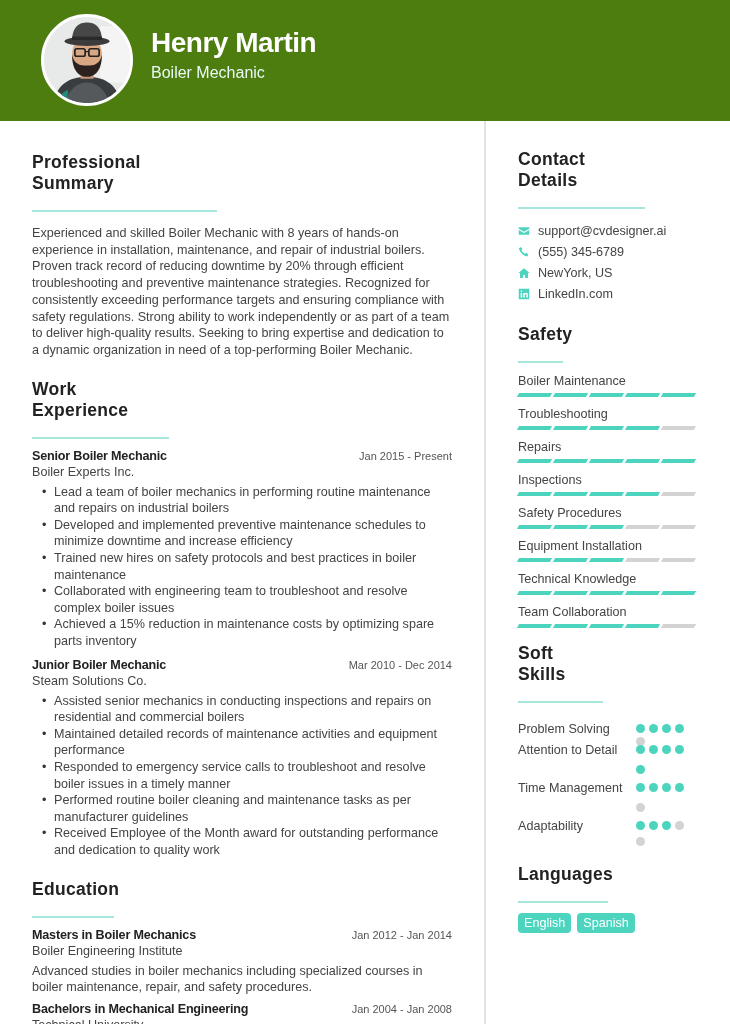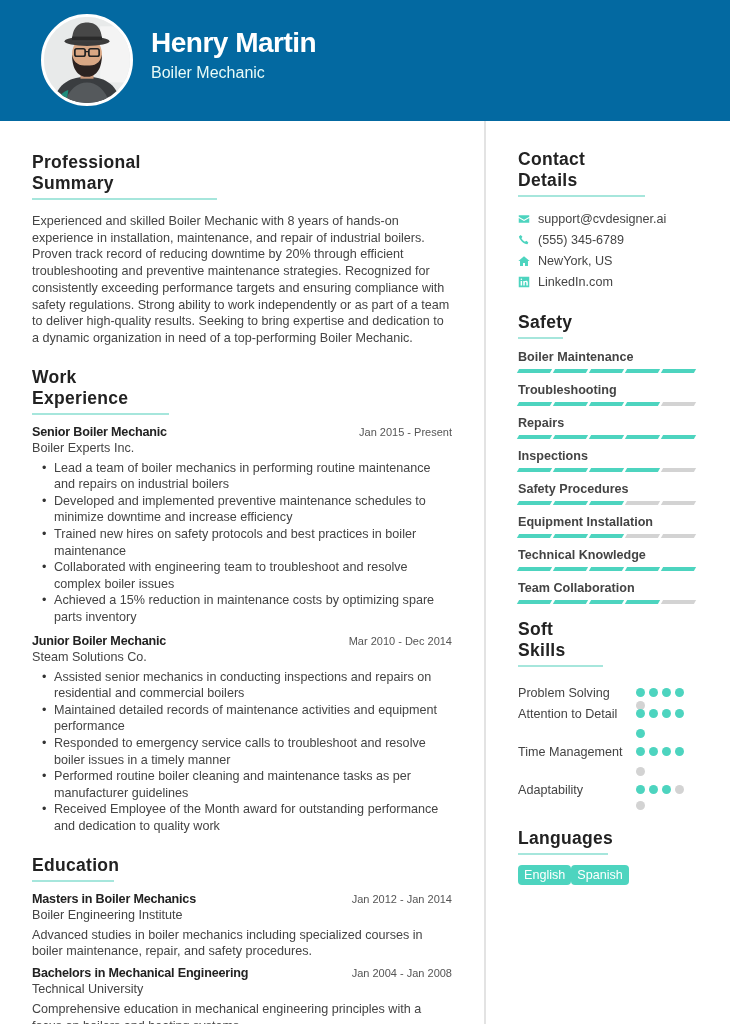--- a/index.html
+++ b/index.html
@@ -1,30 +1,30 @@
 <!DOCTYPE html>
 <html><head>
 <meta charset="utf-8">
 <style>
   * { box-sizing: border-box; margin: 0; padding: 0; }
   html, body { width: 730px; height: 1024px; overflow: hidden; background: #ffffff; }
   body { font-family: "Liberation Sans", "DejaVu Sans", sans-serif; color: #333; position: relative; }
 
-  .header { position: absolute; left: 0; top: 0; width: 730px; height: 121px; background: #0369a1; }
+  .header { position: absolute; left: 0; top: 0; width: 730px; height: 121px; background: #4d7c0f; }
   .avatar { position: absolute; left: 41px; top: 14px; width: 92px; height: 92px; border-radius: 50%; overflow: hidden; border: 3px solid #ffffff; background: #eee; }
   .avatar svg { width: 100%; height: 100%; display: block; }
   .name { position: absolute; left: 151px; top: 27px; font-size: 28px; font-weight: bold; color: #ffffff; letter-spacing: -0.5px; }
   .role { position: absolute; left: 151px; top: 64px; font-size: 16px; color: #e9fbf7; }
 
   .divider { position: absolute; left: 484px; top: 121px; width: 2px; height: 903px; background: #e3e3e3; }
 
   .main { position: absolute; left: 32px; top: 121px; width: 420px; }
   .side { position: absolute; left: 518px; top: 118px; width: 190px; }
 
-  .sec-title { font-size: 17.5px; font-weight: bold; color: #222; letter-spacing: 0.3px; display: inline-block; padding-bottom: 4px; border-bottom: 2px solid #a6e6dc; padding-right: 2px; }
+  .sec-title { font-size: 17.5px; font-weight: bold; color: #222; letter-spacing: 0.3px; display: inline-block; padding-bottom: 16px; border-bottom: 2px solid #a6e6dc; padding-right: 2px; }
   .sec-title.w-summary { width: 185px; }
   .sec-title.w-work { width: 137px; }
   .sec-title.w-edu { width: 82px; }
   .sec-title.w-contact { width: 127px; }
   .sec-title.w-skills { width: 45px; }
   .sec-title.w-soft { width: 85px; }
   .sec-title.w-lang { width: 90px; }
 
   .summary-text { font-size: 12.6px; line-height: 16.7px; color: #444; margin-top: 13px; }
 
@@ -37,33 +37,33 @@
   .bullets li { position: relative; font-size: 12.6px; line-height: 16.6px; color: #444; padding-left: 12px; }
   .bullets li::before { content: "•"; position: absolute; left: 0; top: 0; color: #333; }
 
   .edu-desc { font-size: 12.6px; line-height: 16.7px; color: #444; margin-top: 5px; }
 
   .contact-list { margin-top: 12px; }
   .contact-row { display: flex; align-items: center; height: 20.8px; font-size: 12.6px; color: #444; }
   .contact-row .ic { width: 20px; display: inline-flex; align-items: center; }
   .contact-row svg { width: 12px; height: 12px; fill: #4dd4bf; }
 
-  .skill { margin-top: 0; font-weight: bold; }
+  .skill { margin-top: 0; }
   .skill-name { font-size: 12.6px; color: #444; height: 18px; line-height: 18px; }
   .skill-bar { display: flex; gap: 3px; height: 4px; margin-top: 3px; margin-bottom: 8px; }
   .seg { width: 33px; height: 4px; background: #4dd4bf; transform: skewX(-30deg); }
   .seg.off { background: #d3d3d3; }
 
   .soft-row { display: flex; }
   .soft-name { width: 118px; font-size: 12.6px; color: #444; line-height: 16.5px; }
   .dots { width: 60px; display: flex; flex-wrap: wrap; gap: 4px 4px; padding-top: 3px; }
   .dot { width: 9px; height: 9px; border-radius: 50%; background: #4dd4bf; }
   .dot.off { background: #d3d3d3; }
 
-  .lang-tags { display: flex; margin-top: 10px; }
+  .lang-tags { display: flex; gap: 6px; margin-top: 10px; }
   .lang-tag { background: #4dd4bf; color: #ffffff; font-size: 12.6px; padding: 3px 6px; border-radius: 4px; }
 </style>
 </head>
 <body>
 
 <div class="header">
   <div class="avatar">
     <svg viewBox="0 0 92 92">
       <rect width="92" height="92" fill="#e8eaea"></rect>
       <rect x="60" y="10" width="32" height="60" fill="#f4f4f4"></rect>

